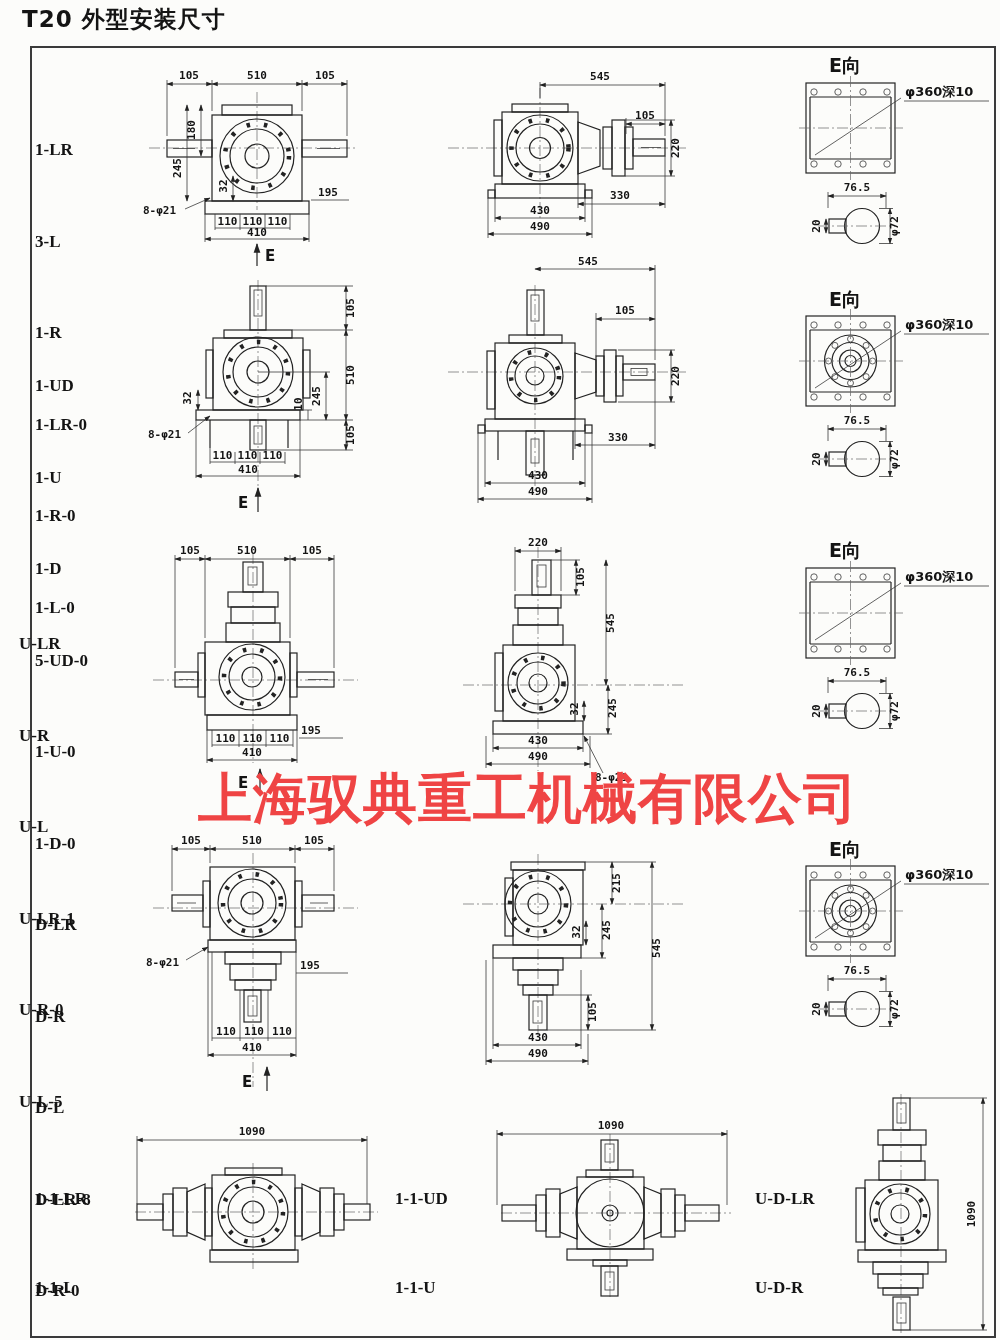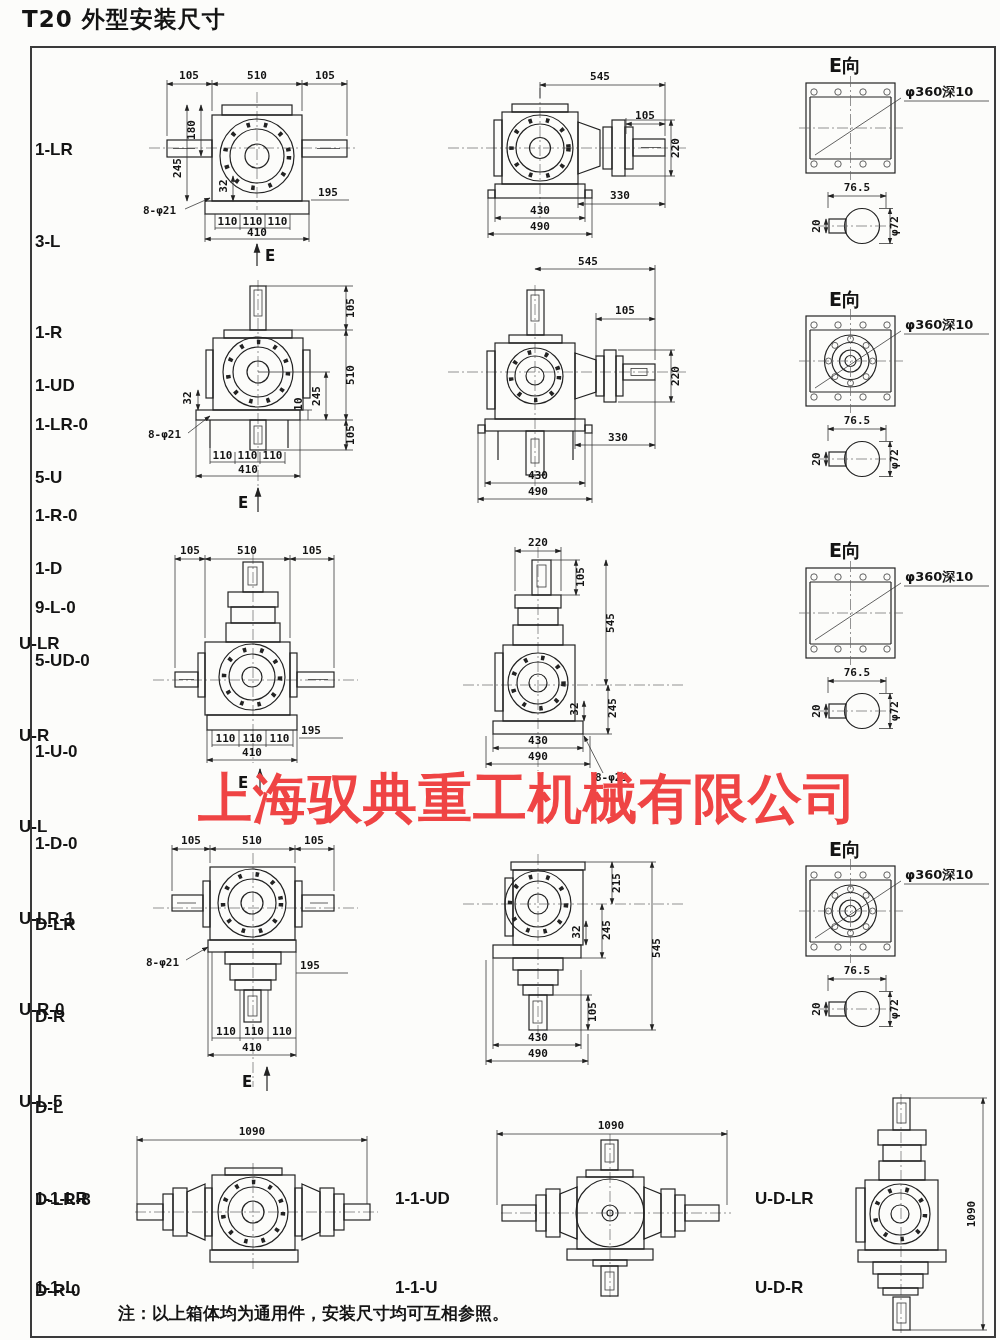--- a/index.html
+++ b/index.html
@@ -3,49 +3,48 @@
 <meta charset="utf-8">
 <style>
   html,body{margin:0;padding:0;background:#e8e8e6;}
   #page{position:relative;width:1000px;height:1340px;background:#fcfcfa;overflow:hidden;
         font-family:"DejaVu Sans","Liberation Sans",sans-serif;color:#141414;}
   #frame{position:absolute;left:30px;top:46px;width:962px;height:1288px;border:2px solid #3a3a3a;}
   #title{position:absolute;left:22px;top:4px;font-size:23px;font-weight:bold;letter-spacing:1px;}
   #watermark{position:absolute;left:198px;top:763px;font-size:54px;font-weight:bold;color:#ef4444;
              letter-spacing:1px;z-index:6;white-space:nowrap;}
   #note{position:absolute;left:118px;top:1302px;font-size:17px;font-weight:bold;z-index:7;}
-  .models{position:absolute;font-family:Liberation Sans, sans-serif;
+  .models{position:absolute;font-family:Liberation Serif, serif;
           font-weight:bold;font-size:17px;line-height:30.5px;white-space:pre;z-index:4;}
   .models.r5{line-height:29.5px;}
   svg{position:absolute;overflow:visible;z-index:3;}
   svg text{font:bold 11px "DejaVu Sans Mono","Liberation Mono",monospace;fill:#141414;}
   svg text.lg{font:bold 19px "DejaVu Sans","Liberation Sans",sans-serif;}
   svg text.md{font:bold 15px "DejaVu Sans","Liberation Sans",sans-serif;}
   svg text.cj{font:bold 13px "DejaVu Sans","Liberation Sans",sans-serif;}
   .ln{stroke:#232323;stroke-width:1.2;fill:none;}
   .dm{stroke:#3a3a3a;stroke-width:0.8;fill:none;}
   .cl{stroke:#666;stroke-width:0.7;fill:none;stroke-dasharray:11 3 2 3;}
   .bolts{fill:none;stroke:#232323;stroke-width:4.5;stroke-dasharray:3.5 14;}
 </style>
 </head>
 <body>
 
 <div id="page">
   <div id="title">T20 外型安装尺寸</div>
   <div id="frame"></div>
   <div id="watermark">上海驭典重工机械有限公司</div>
-  <div id="note">注：以上箱体均为通用件，安装尺寸均可互相参照。</div>
 
   <div class="models" style="left:35px;top:74px">
     <div>1-LR</div>
     <div>3-L</div>
     <div>1-R</div>
     <div>1-LR-0</div>
     <div>1-R-0</div>
-    <div>9-L-0</div>
+    <div>1-L-0</div>
   </div>
 
   <svg style="left:135px;top:58px" width="230" height="212">
     <defs>
       <marker id="ar" viewBox="0 0 10 10" refX="9" refY="5" markerWidth="8" markerHeight="8" orient="auto-start-reverse">
         <path d="M0 1.5L10 5L0 8.5z" fill="#222"></path>
       </marker>
     </defs>
     <g>
       <line class="cl" x1="14" y1="90" x2="222" y2="90"></line>
@@ -188,21 +187,21 @@
       <text transform="rotate(-90 27 178)" x="27" y="178" text-anchor="middle">20</text>
       <line class="dm" x1="86" y1="160.5" x2="100" y2="160.5"></line>
       <line class="dm" x1="86" y1="195.5" x2="100" y2="195.5"></line>
       <line class="dm" x1="97" y1="160.5" x2="97" y2="195.5" marker-start="url(#ar)" marker-end="url(#ar)"></line>
       <text transform="rotate(-90 105 178)" x="105" y="178" text-anchor="middle">φ72</text>
     </g>
   </svg>
 
   <div class="models" style="left:35px;top:310px">
     <div>1-UD</div>
-    <div>5-U</div>
+    <div>1-U</div>
     <div>1-D</div>
     <div>5-UD-0</div>
     <div>1-U-0</div>
     <div>1-D-0</div>
   </div>
 
   <svg style="left:138px;top:278px" width="235" height="240">
     <line class="cl" x1="120" y1="2" x2="120" y2="212"></line>
     <g>
       <rect class="ln" x="112" y="8" width="16" height="44"></rect>

